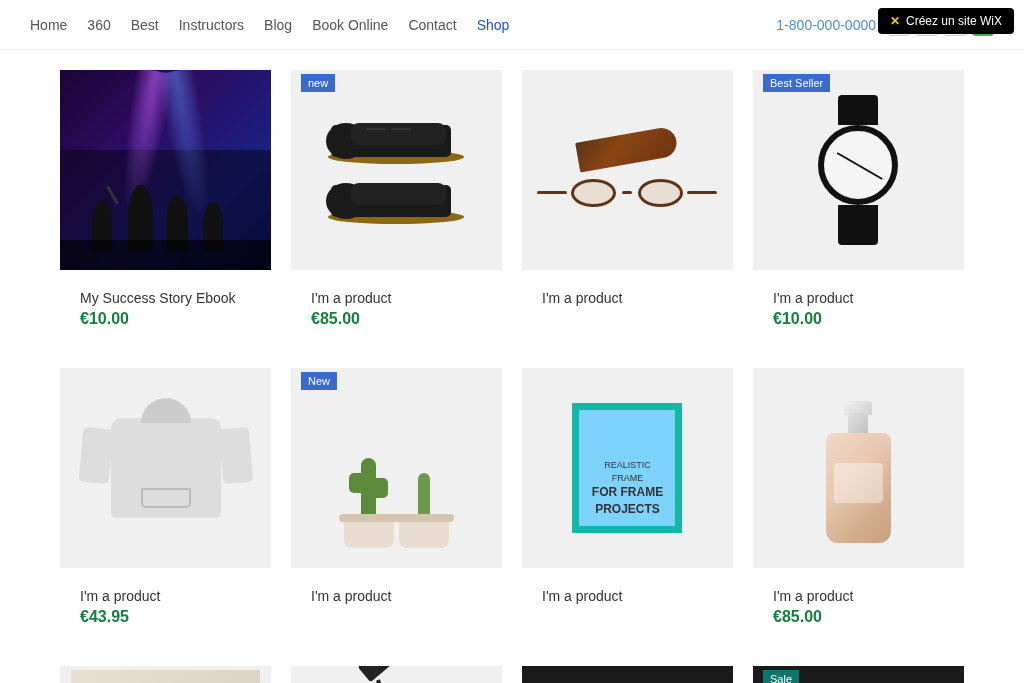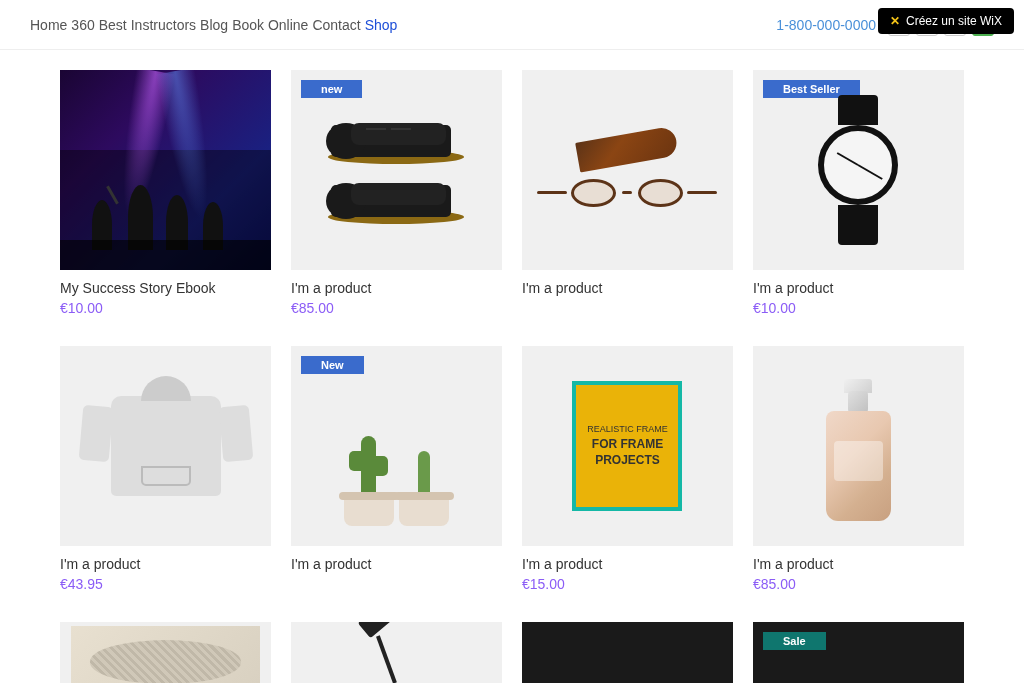--- a/index.html
+++ b/index.html
@@ -31,21 +31,21 @@
       align-items: center;
       justify-content: space-between;
       padding: 0 30px;
       height: 50px;
       border-bottom: 1px solid #eee;
       background: #fff;
     }
     .nav-links {
       display: flex;
       align-items: center;
-      gap: 4px;
+      gap: 20px;
       list-style: none;
     }
     .nav-links li a {
       text-decoration: none;
       color: #555;
       font-size: 14px;
     }
     .nav-links li a.active {
       color: #1d4ed8;
     }
@@ -98,27 +98,27 @@
       background: #f0f0f0;
       width: 100%;
       height: 200px;
       overflow: hidden;
       display: flex;
       align-items: center;
       justify-content: center;
     }
     .product-badge {
       position: absolute;
-      top: 10px;
+      top: 4px;
       left: 10px;
       background: #3a6bcc;
       color: #fff;
       font-size: 11px;
-      padding: 3px 20px;
-      font-weight: bold;
+      padding: 3px 7px;
+      font-weight: normal;
     }
     .product-badge.best-seller {
       background: #3a6bcc;
     }
     .product-badge.sale {
       background: #0f766e;
     }
 
     
     .img-ebook {
@@ -411,24 +411,24 @@
     .img-frame {
       width: 80%;
       height: 80%;
       display: flex;
       align-items: center;
       justify-content: center;
     }
     .frame-outer {
       width: 110px;
       height: 130px;
-      border: 4px solid #14b8a6;
-      background: #eab308;
-      display: flex;
-      align-items: center;
+      border: 7px solid #14b8a6;
+      background: #7dd3fc;
+      display: flex;
+      align-items: flex-end;
       justify-content: center;
       padding: 8px;
     }
     .frame-inner-text {
       text-align: center;
       font-size: 9px;
       color: #333;
       line-height: 1.4;
     }
     .frame-inner-text .big {
@@ -535,30 +535,32 @@
     }
 
     .img-dark {
       width: 100%;
       height: 100%;
       background: #1a1a1a;
     }
 
     
     .product-info {
-      padding: 10px 0;
+      padding: 20px 0;
+      margin-left: 20px;
     }
     .product-name {
       font-size: 14px;
       color: #333;
       margin-bottom: 4px;
     }
     .product-price {
-      font-size: 14px;
-      color: #8b5cf6;
+      font-size: 16px;
+      color: #15803d;
+      font-weight: bold;
     }
 
     
     .shop-grid-bottom {
       padding: 0 60px 20px;
       display: grid;
       grid-template-columns: repeat(4, 1fr);
       gap: 20px;
     }
     .product-card-partial .product-image-wrap {
@@ -756,21 +758,20 @@
           <div class="frame-inner-text">
             <div>REALISTIC FRAME</div>
             <div class="big">FOR FRAME</div>
             <div class="big">PROJECTS</div>
           </div>
         </div>
       </div>
     </div>
     <div class="product-info">
       <div class="product-name">I'm a product</div>
-      <div class="product-price">€15.00</div>
     </div>
   </div>
 
   <div class="product-card">
     <div class="product-image-wrap">
       <div class="img-perfume">
         <div style="position:relative;margin-top:40px;">
           <div class="perfume-cap"></div>
           <div class="perfume-neck"></div>
           <div class="perfume-bottle">

